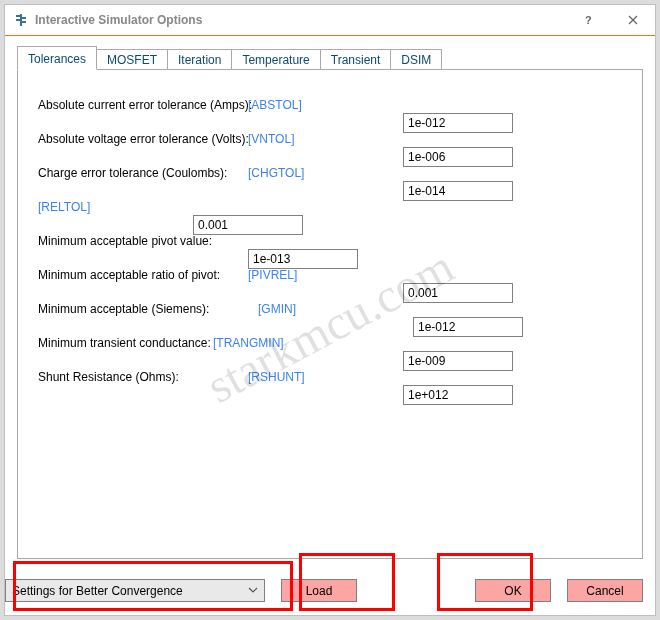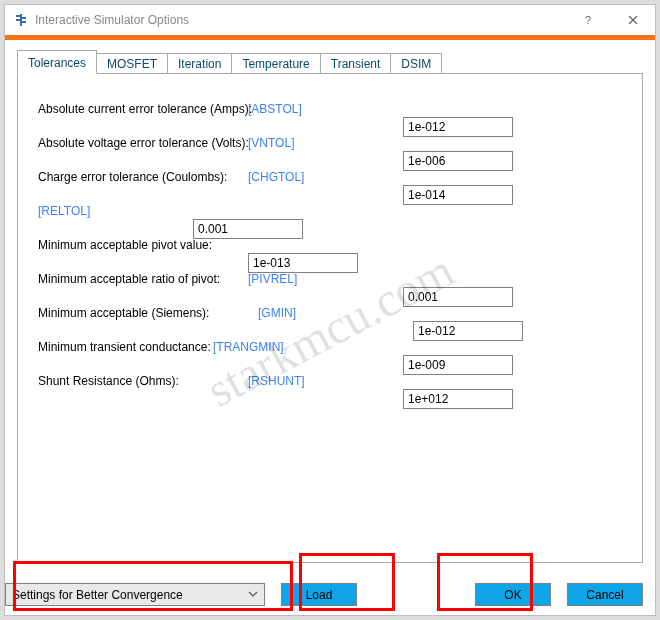--- a/index.html
+++ b/index.html
@@ -19,22 +19,23 @@
     width: 652px;
     height: 612px;
     background: #ffffff;
     border: 1px solid #bfbfbf;
     box-sizing: border-box;
   }
   .titlebar {
     height: 30px;
     display: flex;
     align-items: center;
-    border-bottom: 5px solid #f97316;
+    border-bottom: 1px solid #f97316;
     color: #888;
+    font-weight: bold;
   }
   .titlebar .icon {
     width: 16px;
     height: 16px;
     margin: 0 6px 0 8px;
     display: flex;
     align-items: center;
     justify-content: center;
   }
   .titlebar .title {
@@ -135,21 +136,21 @@
     position: relative;
   }
   .dropdown .chev {
     position: absolute;
     right: 6px;
     top: 4px;
   }
   .btn {
     height: 23px;
     border: 1px solid #808080;
-    background: #0ea5e9;
+    background: #fca5a5;
     min-width: 76px;
     display: inline-flex;
     align-items: center;
     justify-content: center;
     font-family: inherit;
     font-size: 12px;
     margin-left: 16px;
     padding: 0 14px;
     box-sizing: border-box;
   }

